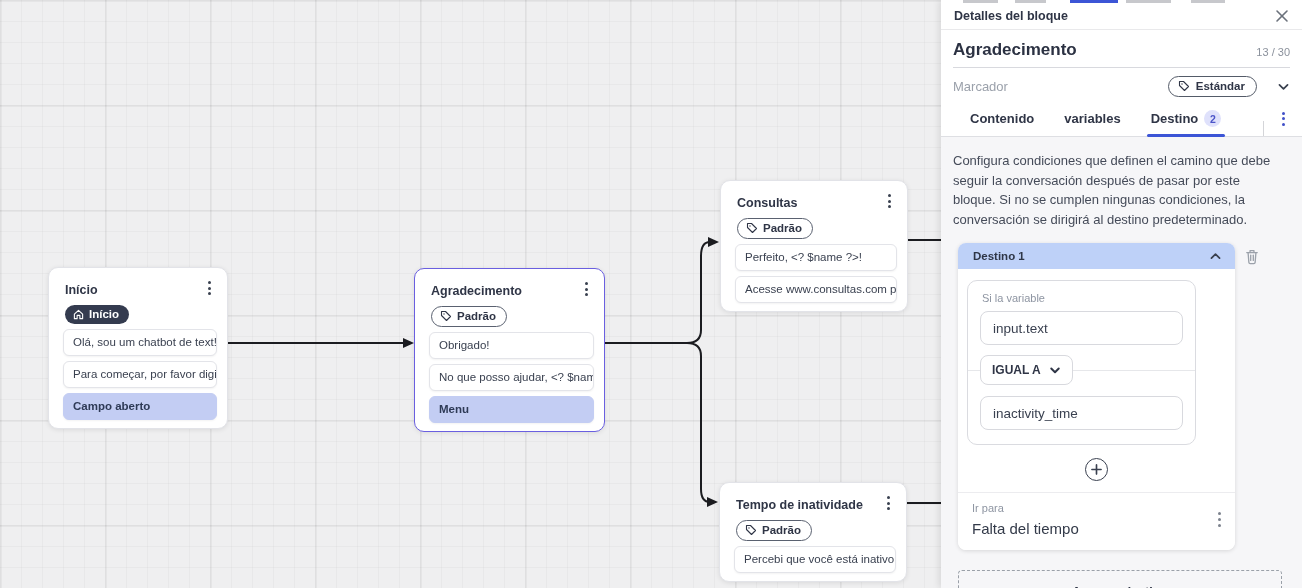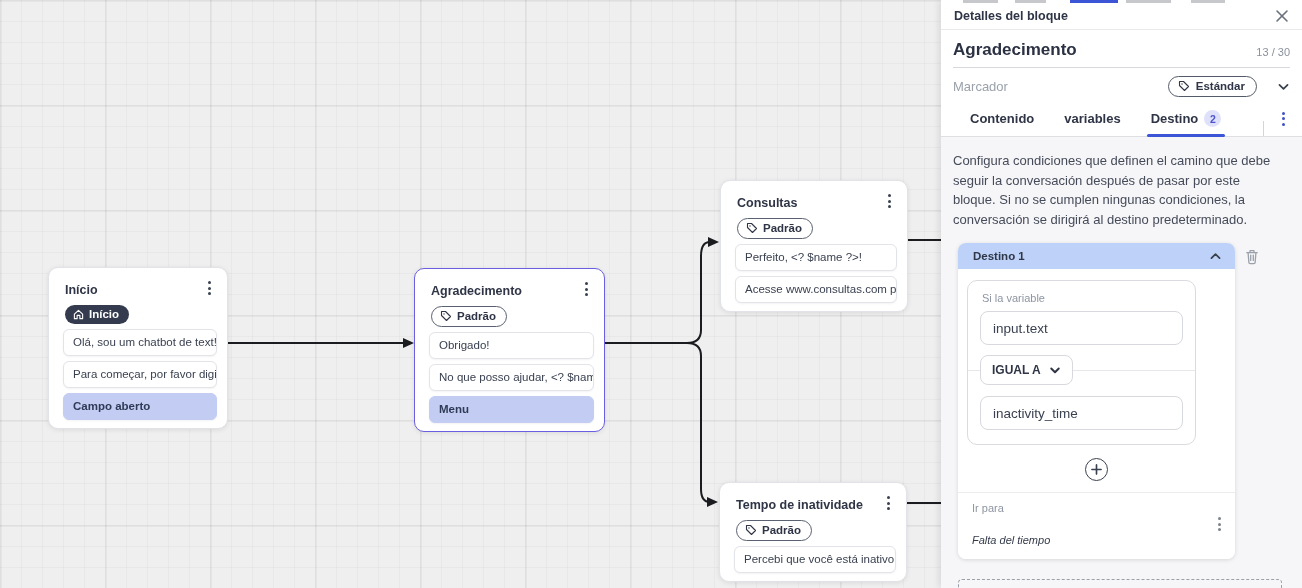--- a/index.html
+++ b/index.html
@@ -79,22 +79,22 @@
   .dest-card-body { background:#fff; border-radius:0 0 8px 8px; padding:11px 0 0 0; }
   .cond-card { margin:0 39px 0 9px; border:1px solid #dadbe0; border-radius:10px; padding:7px 12px 14px; background:#fff; }
   .cond-label { font-size:11px; color:#8e95a2; margin:4px 0 7px 2px; }
   .cond-input { width:100%; height:34px; border:1px solid #d8d9de; border-radius:8px; padding:0 12px; font-size:13.5px; color:#3a4150; font-family:"Liberation Sans",sans-serif; background:#fff; outline:none; }
   .op-row { position:relative; margin:10px 0 11px; display:flex; align-items:center; }
   .op-row::before { content:""; position:absolute; left:-12px; right:-12px; top:50%; border-top:1px solid #e6e7ea; }
   .op-pill { position:relative; background:#fff; border:1px solid #d8d9de; border-radius:8px; padding:7px 11px; font-size:12px; font-weight:700; color:#2f3546; display:inline-flex; align-items:center; gap:8px; cursor:pointer; }
   .plus-btn { width:23px; height:23px; border:1.7px solid #3a4150; border-radius:50%; display:flex; align-items:center; justify-content:center; margin:13px auto 11px; cursor:pointer; background:#fff; }
   .goto-divider { border-top:1px solid #ececef; }
   .goto-row { display:flex; justify-content:space-between; align-items:center; padding:9px 10px 13px 14px; }
-  .goto-label { font-size:11px; color:#8e95a2; margin-bottom:20px; }
-  .goto-value { font-size:11px; color:#333a49;font-style:italic; }
+  .goto-label { font-size:11px; color:#8e95a2; margin-bottom:6px; }
+  .goto-value { font-size:15px; color:#333a49; }
   .goto-menu i { background:#7c828d; }
   .trash-btn { margin-top:5px; cursor:pointer; }
 
   .add-dest-btn {
     margin:20px 8px 0 5px; height:44px; border:1.4px dashed #9aa0a8; border-radius:4px;
     display:flex; align-items:center; justify-content:center; font-size:12.5px; font-weight:700; color:#2f3546;
     cursor:pointer; background:transparent;
   }
 </style>
 </head>

